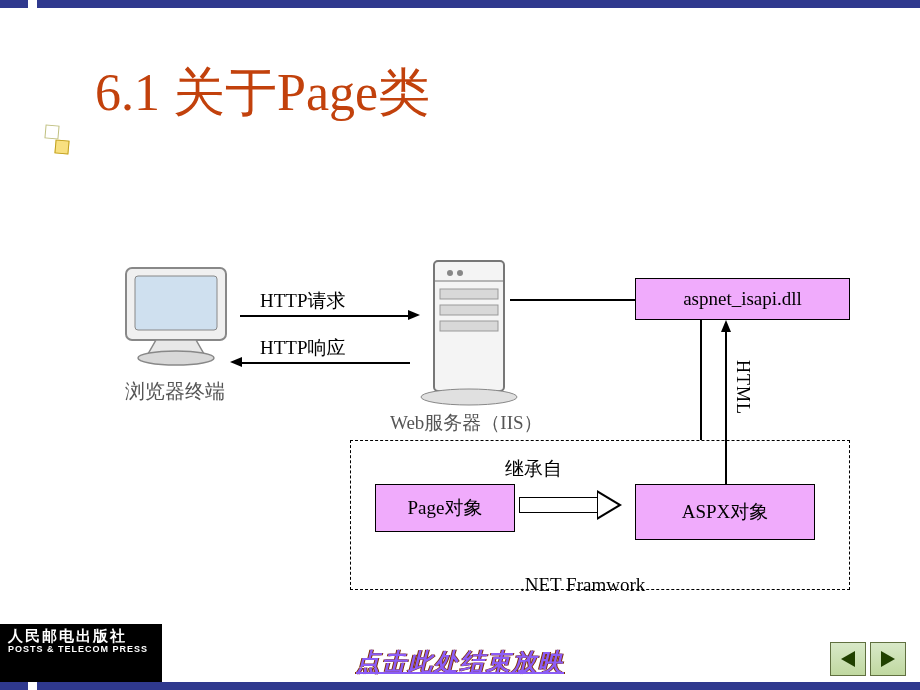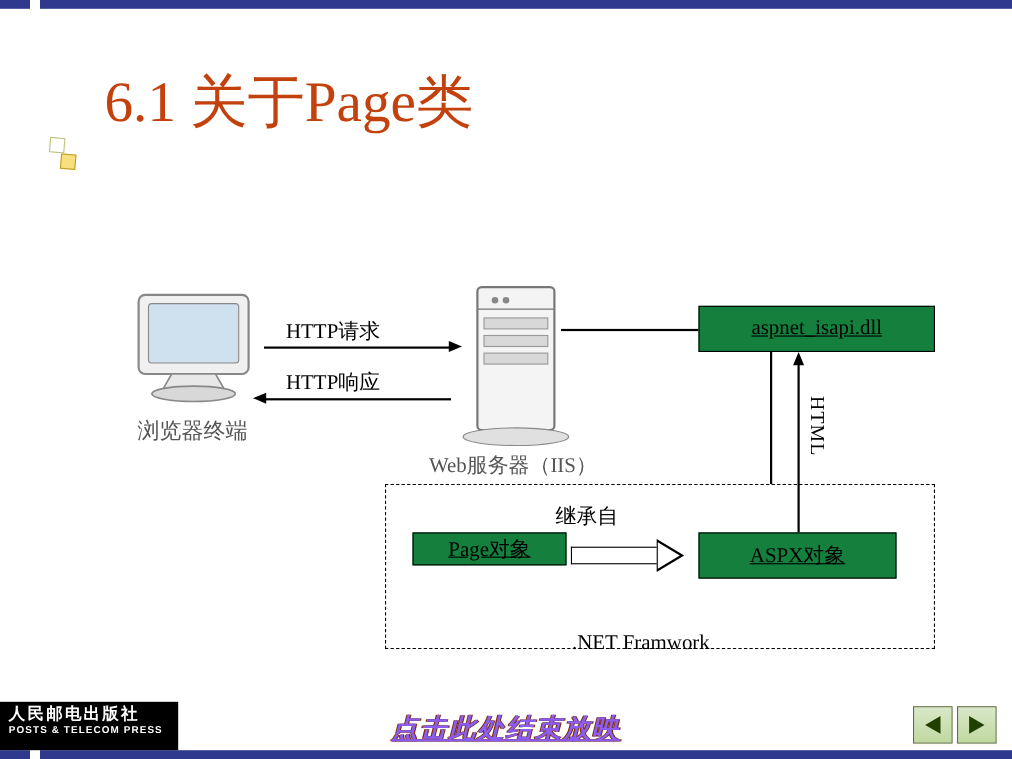--- a/index.html
+++ b/index.html
@@ -69,28 +69,27 @@
     height: 350px;
     font-family: "SimSun", "宋体", "Times New Roman", serif;
     font-size: 18px;
     color: #000;
   }
   .diagram * { box-sizing: border-box; }
 
   .box {
     position: absolute;
     border: 1.5px solid #000;
-    background: #15803d;
+    background: #f0abfc;
     text-align: left;
     display: flex;
     align-items: center;
     justify-content: center;
     padding: 2px 6px;
     white-space: nowrap;
-    text-decoration: underline;
   }
 
   
   .monitor {
     position: absolute;
     top: 12px;
     left: 40px;
   }
   .monitor svg { display:block; }
   .client-label {
@@ -176,26 +175,26 @@
     border: 1.5px dashed #000;
   }
   .fw-label {
     position: absolute;
     top: 308px; left: 440px;
     font-size: 19px;
     margin-top: 16px;
   }
   .page-box {
     top: 234px; left: 295px;
-    width: 140px; height: 30px;
+    width: 140px; height: 48px;
     font-size: 19px;
   }
   .aspx-box {
     top: 234px; left: 555px;
-    width: 180px; height: 42px;
+    width: 180px; height: 56px;
     font-size: 19px;
   }
   .inherit-label {
     position: absolute;
     top: 206px; left: 425px;
     font-size: 19px;
   }
 
   .html-label {
     position: absolute;
@@ -246,21 +245,21 @@
     width: 100%;
     height: 42px;
   }
   .publisher {
     position: absolute;
     left: 0;
     bottom: 0;
     height: 42px;
     background: #000;
     color: #fff;
-    padding: 2px 14px 0 8px;
+    padding: 2px 14px 14px 8px;
     line-height: 1.1;
   }
   .publisher .cn {
     font-size: 15px;
     font-weight: bold;
     letter-spacing: 2px;
     margin-top: 2px;
   }
   .publisher .en {
     font-size: 9px;

